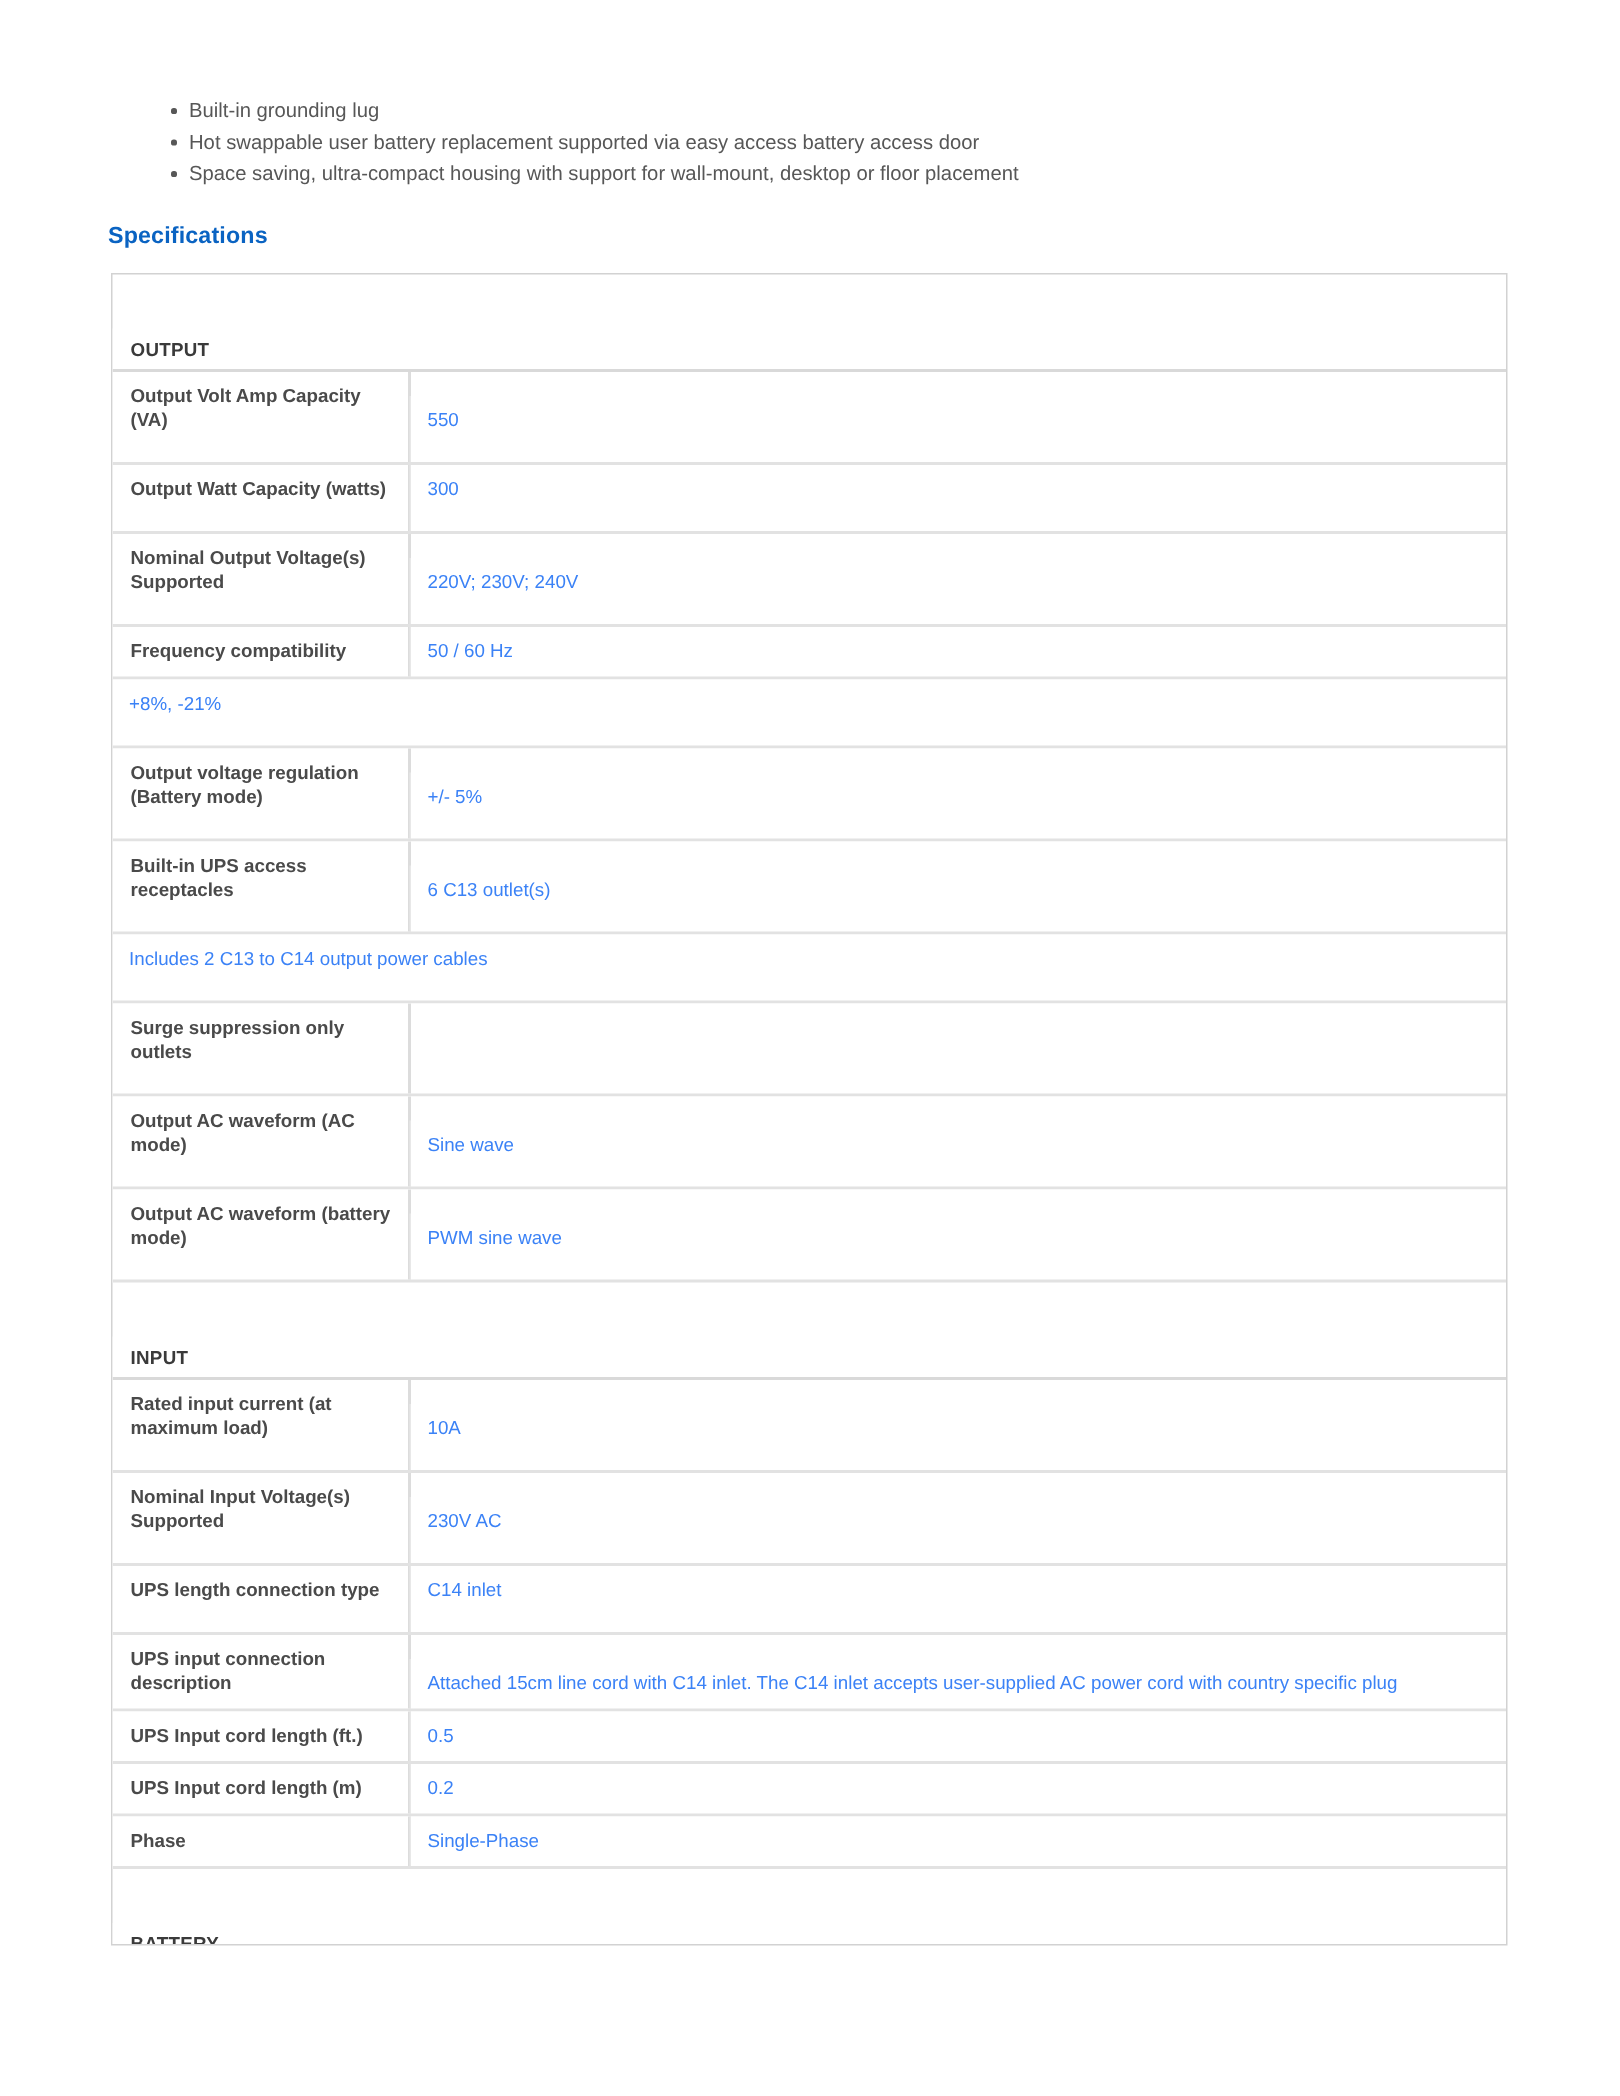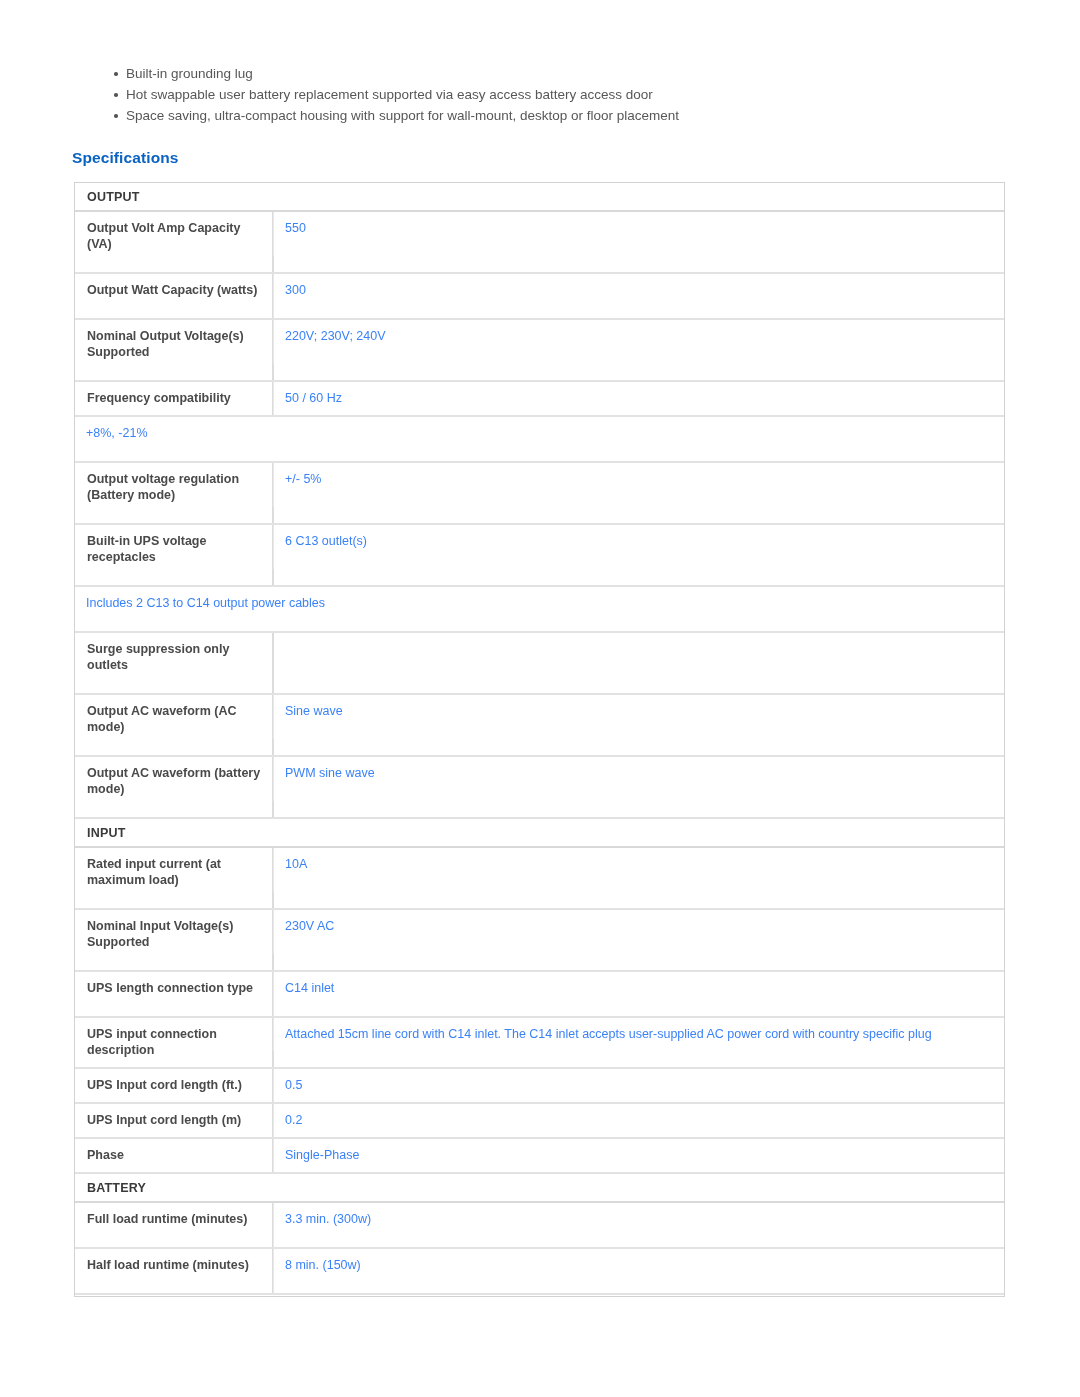--- a/index.html
+++ b/index.html
@@ -82,25 +82,26 @@
     height: 29px;
     line-height: 29px;
     padding-left: 12px;
     font-size: 12.5px;
     font-weight: bold;
     color: #3a3a3a;
     letter-spacing: 0.2px;
     border-bottom: 2px solid #d9d9d9;
     box-sizing: border-box;
     background: #ffffff;
+    margin-top: 36px;
   }
 
   .spec-row {
     display: flex;
-    align-items: flex-start;
+    align-items: flex-end;
     border-bottom: 2px solid #e2e2e2;
     box-sizing: border-box;
     background: #ffffff;
   }
   .spec-row:last-child { border-bottom: 2px solid #e2e2e2; }
 
   .spec-label {
     width: 199px;
     min-width: 199px;
     box-sizing: border-box;
@@ -158,21 +159,21 @@
         <div class="spec-value">50 / 60 Hz</div>
       </div>
       <div class="spec-row tall">
         <div class="spec-value">+8%, -21%</div>
       </div>
       <div class="spec-row tall">
         <div class="spec-label">Output voltage regulation (Battery mode)</div>
         <div class="spec-value">+/- 5%</div>
       </div>
       <div class="spec-row tall">
-        <div class="spec-label">Built-in UPS voltage receptacles</div>
+        <div class="spec-label">Built-in UPS access receptacles</div>
         <div class="spec-value">6 C13 outlet(s)</div>
       </div>
       <div class="spec-row tall">
         <div class="spec-value">Includes 2 C13 to C14 output power cables</div>
       </div>
       <div class="spec-row tall">
         <div class="spec-label">Surge suppression only outlets</div>
       </div>
       <div class="spec-row tall">
         <div class="spec-label">Output AC waveform (AC mode)</div>

